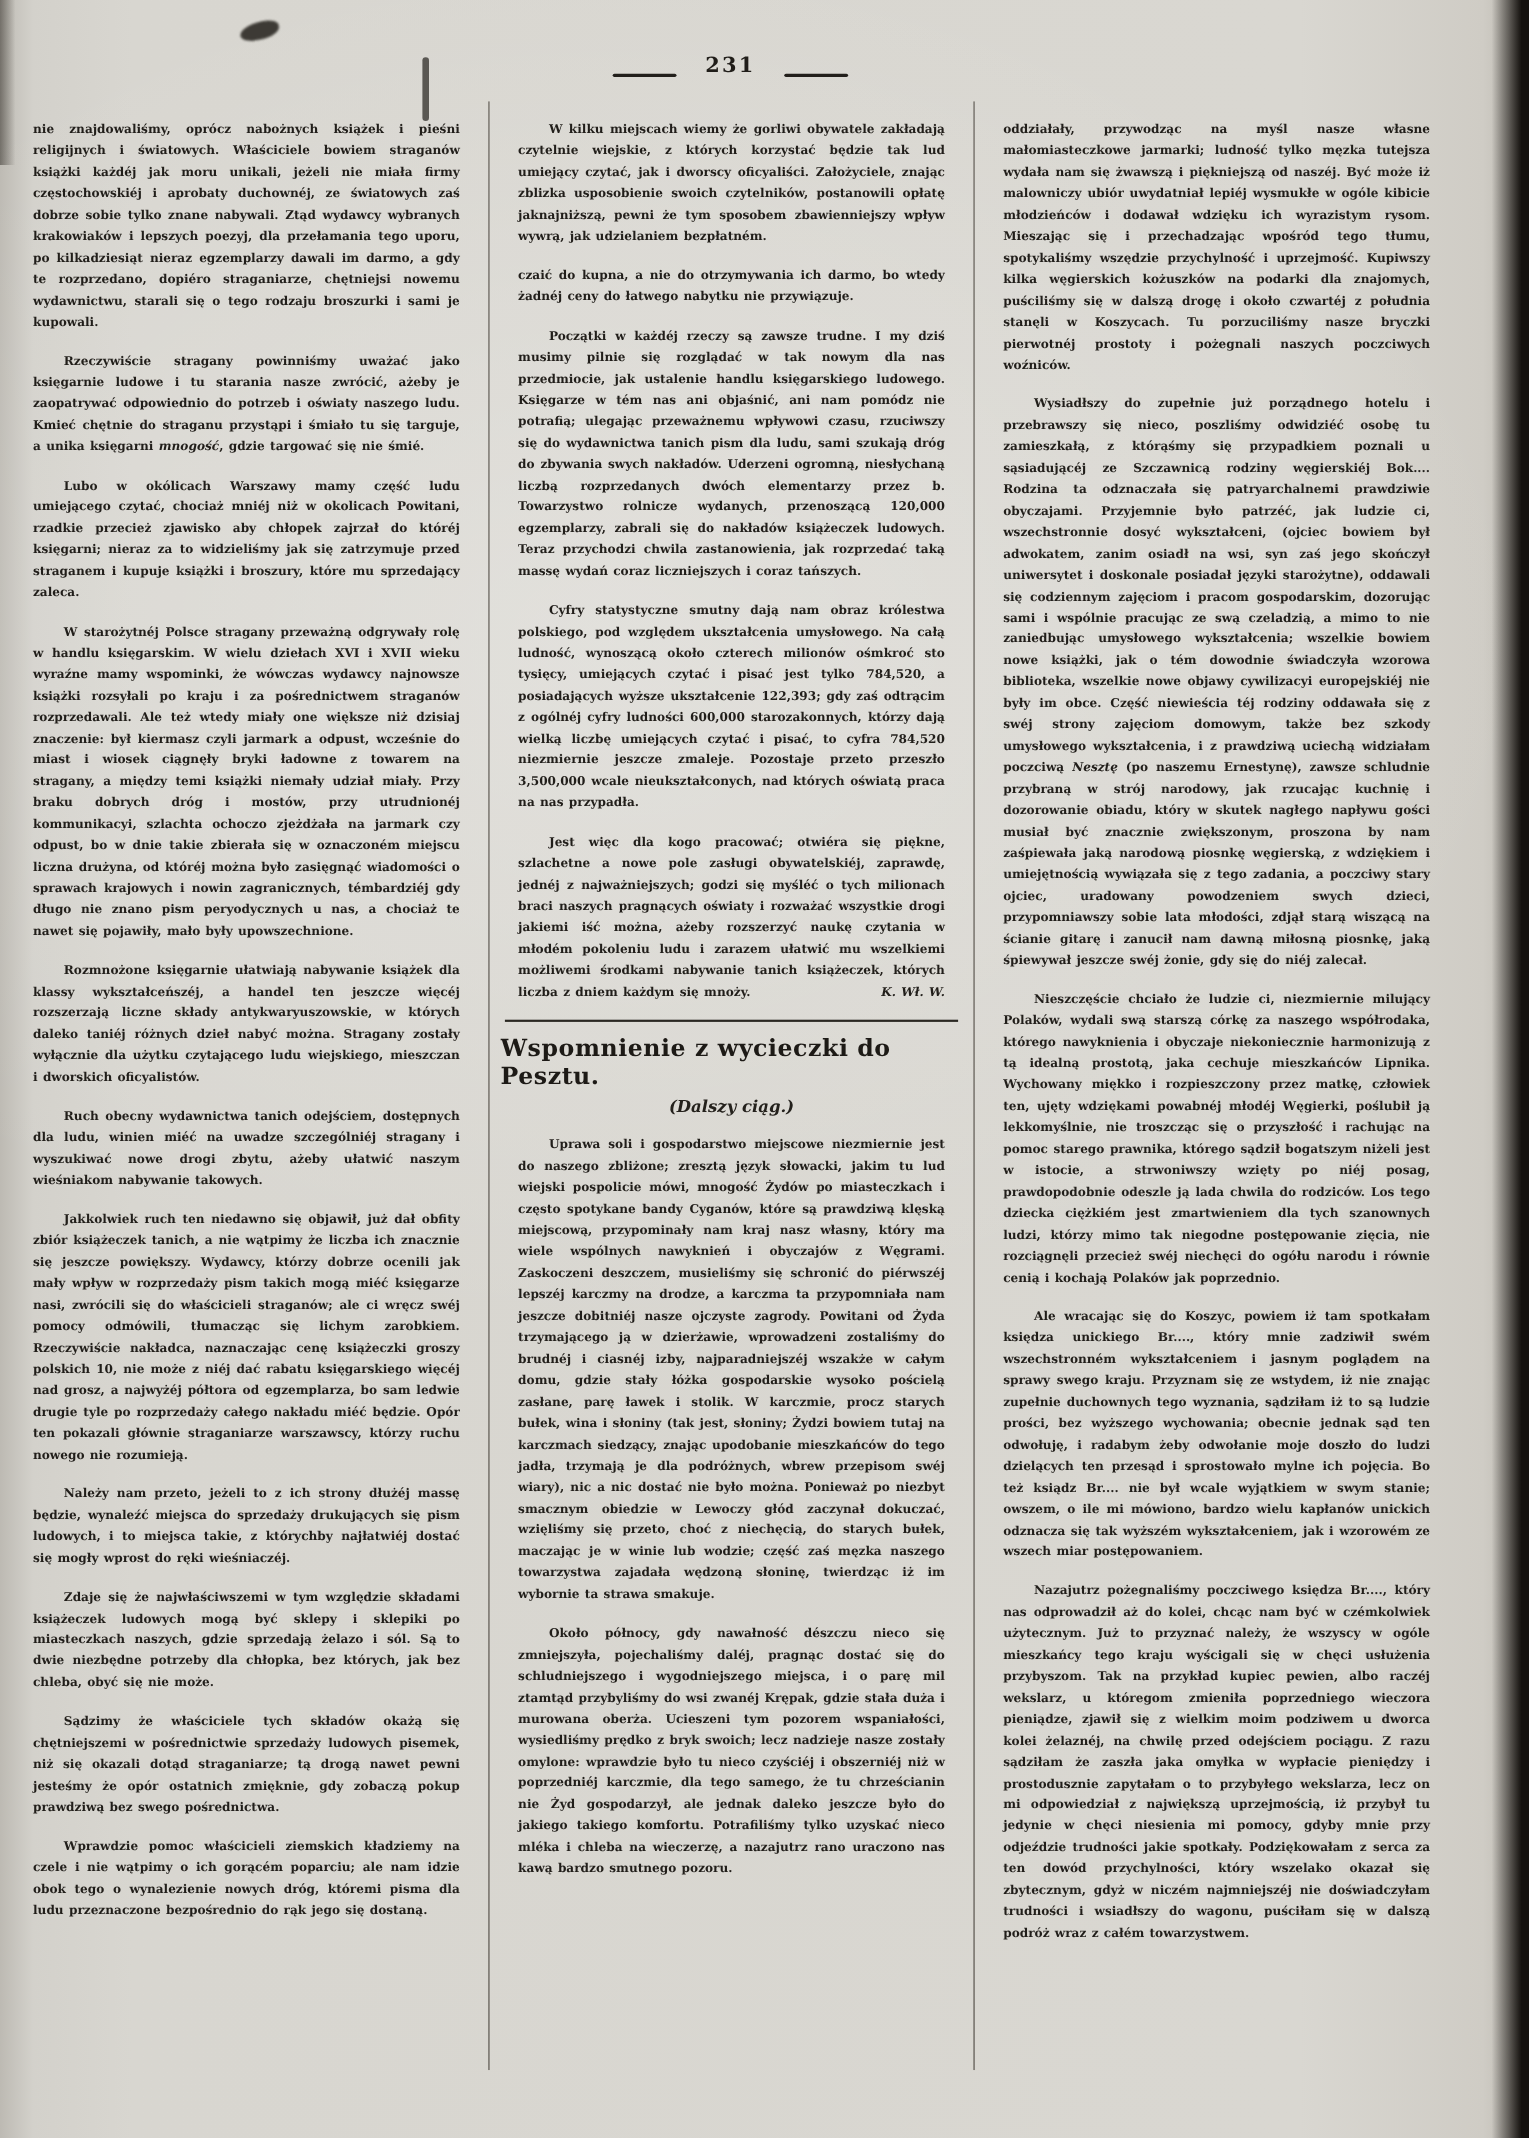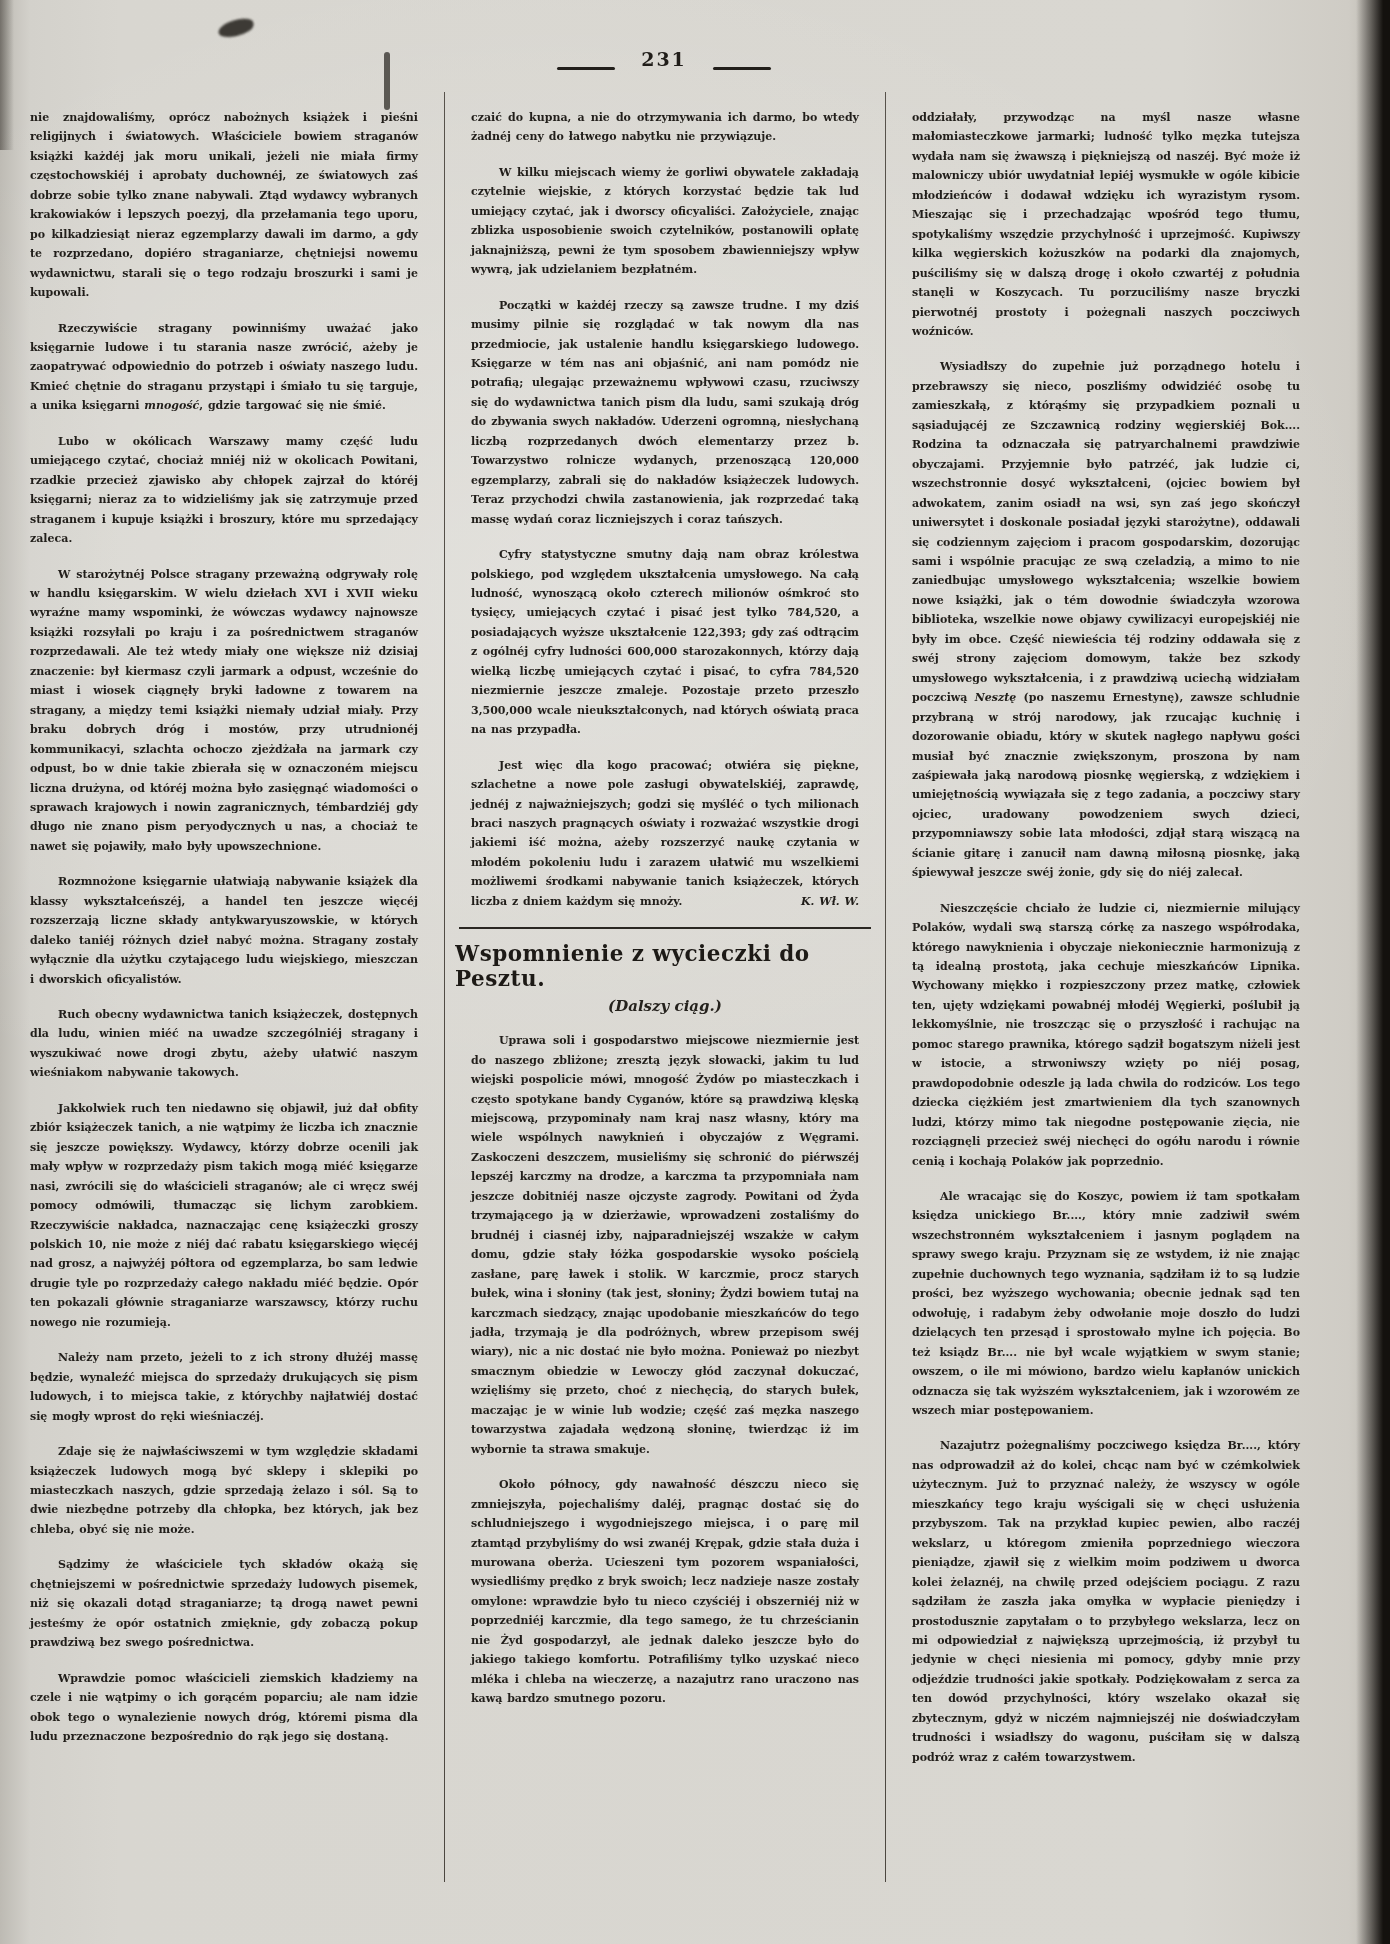--- a/index.html
+++ b/index.html
@@ -80,31 +80,31 @@
     <span class="dashrule"></span>
   </div>
 
   <div class="cols">
     <section class="col">
         <p class="para">nie znajdowaliśmy, oprócz nabożnych książek i pieśni religijnych i światowych. Właściciele bowiem straganów książki każdéj jak moru unikali, jeżeli nie miała firmy częstochowskiéj i aprobaty duchownéj, ze światowych zaś dobrze sobie tylko znane nabywali. Ztąd wydawcy wybranych krakowiaków i lepszych poezyj, dla przełamania tego uporu, po kilkadziesiąt nieraz egzemplarzy dawali im darmo, a gdy te rozprzedano, dopiéro straganiarze, chętniejsi nowemu wydawnictwu, starali się o tego rodzaju broszurki i sami je kupowali.</p>
         <p class="para ind">Rzeczywiście stragany powinniśmy uważać jako księgarnie ludowe i tu starania nasze zwrócić, ażeby je zaopatrywać odpowiednio do potrzeb i oświaty naszego ludu. Kmieć chętnie do straganu przystąpi i śmiało tu się targuje, a unika księgarni <i>mnogość</i>, gdzie targować się nie śmié.</p>
         <p class="para ind">Lubo w okólicach Warszawy mamy część ludu umiejącego czytać, chociaż mniéj niż w okolicach Powitani, rzadkie przecież zjawisko aby chłopek zajrzał do któréj księgarni; nieraz za to widzieliśmy jak się zatrzymuje przed straganem i kupuje książki i broszury, które mu sprzedający zaleca.</p>
         <p class="para ind">W starożytnéj Polsce stragany przeważną odgrywały rolę w handlu księgarskim. W wielu dziełach XVI i XVII wieku wyraźne mamy wspominki, że wówczas wydawcy najnowsze książki rozsyłali po kraju i za pośrednictwem straganów rozprzedawali. Ale też wtedy miały one większe niż dzisiaj znaczenie: był kiermasz czyli jarmark a odpust, wcześnie do miast i wiosek ciągnęły bryki ładowne z towarem na stragany, a między temi książki niemały udział miały. Przy braku dobrych dróg i mostów, przy utrudnionéj kommunikacyi, szlachta ochoczo zjeżdżała na jarmark czy odpust, bo w dnie takie zbierała się w oznaczoném miejscu liczna drużyna, od któréj można było zasięgnąć wiadomości o sprawach krajowych i nowin zagranicznych, témbardziéj gdy długo nie znano pism peryodycznych u nas, a chociaż te nawet się pojawiły, mało były upowszechnione.</p>
         <p class="para ind">Rozmnożone księgarnie ułatwiają nabywanie książek dla klassy wykształceńszéj, a handel ten jeszcze więcéj rozszerzają liczne składy antykwaryuszowskie, w których daleko taniéj różnych dzieł nabyć można. Stragany zostały wyłącznie dla użytku czytającego ludu wiejskiego, mieszczan i dworskich oficyalistów.</p>
-        <p class="para ind">Ruch obecny wydawnictwa tanich książeczek, dostępnych dla ludu, winien miéć na uwadze szczególniéj stragany i wyszukiwać nowe drogi zbytu, ażeby ułatwić naszym wieśniakom nabywanie takowych.</p>
+        <p class="para ind">Ruch obecny wydawnictwa tanich odejściem, dostępnych dla ludu, winien miéć na uwadze szczególniéj stragany i wyszukiwać nowe drogi zbytu, ażeby ułatwić naszym wieśniakom nabywanie takowych.</p>
         <p class="para ind">Jakkolwiek ruch ten niedawno się objawił, już dał obfity zbiór książeczek tanich, a nie wątpimy że liczba ich znacznie się jeszcze powiększy. Wydawcy, którzy dobrze ocenili jak mały wpływ w rozprzedaży pism takich mogą miéć księgarze nasi, zwrócili się do właścicieli straganów; ale ci wręcz swéj pomocy odmówili, tłumacząc się lichym zarobkiem. Rzeczywiście nakładca, naznaczając cenę książeczki groszy polskich 10, nie może z niéj dać rabatu księgarskiego więcéj nad grosz, a najwyżéj półtora od egzemplarza, bo sam ledwie drugie tyle po rozprzedaży całego nakładu miéć będzie. Opór ten pokazali głównie straganiarze warszawscy, którzy ruchu nowego nie rozumieją.</p>
         <p class="para ind">Należy nam przeto, jeżeli to z ich strony dłużéj massę będzie, wynaleźć miejsca do sprzedaży drukujących się pism ludowych, i to miejsca takie, z którychby najłatwiéj dostać się mogły wprost do ręki wieśniaczéj.</p>
         <p class="para ind">Zdaje się że najwłaściwszemi w tym względzie składami książeczek ludowych mogą być sklepy i sklepiki po miasteczkach naszych, gdzie sprzedają żelazo i sól. Są to dwie niezbędne potrzeby dla chłopka, bez których, jak bez chleba, obyć się nie może.</p>
         <p class="para ind">Sądzimy że właściciele tych składów okażą się chętniejszemi w pośrednictwie sprzedaży ludowych pisemek, niż się okazali dotąd straganiarze; tą drogą nawet pewni jesteśmy że opór ostatnich zmięknie, gdy zobaczą pokup prawdziwą bez swego pośrednictwa.</p>
         <p class="para ind">Wprawdzie pomoc właścicieli ziemskich kładziemy na czele i nie wątpimy o ich gorącém poparciu; ale nam idzie obok tego o wynalezienie nowych dróg, któremi pisma dla ludu przeznaczone bezpośrednio do rąk jego się dostaną.</p>
       </section>
     <div class="vrule"></div>
     <section class="col">
+        <p class="para ind">W kilku miejscach wiemy że gorliwi obywatele zakładają czytelnie wiejskie, z których korzystać będzie tak lud umiejący czytać, jak i dworscy oficyaliści. Założyciele, znając zblizka usposobienie swoich czytelników, postanowili opłatę jaknajniższą, pewni że tym sposobem zbawienniejszy wpływ wywrą, jak udzielaniem bezpłatném.</p>
         <p class="para">czaić do kupna, a nie do otrzymywania ich darmo, bo wtedy żadnéj ceny do łatwego nabytku nie przywiązuje.</p>
-        <p class="para ind">W kilku miejscach wiemy że gorliwi obywatele zakładają czytelnie wiejskie, z których korzystać będzie tak lud umiejący czytać, jak i dworscy oficyaliści. Założyciele, znając zblizka usposobienie swoich czytelników, postanowili opłatę jaknajniższą, pewni że tym sposobem zbawienniejszy wpływ wywrą, jak udzielaniem bezpłatném.</p>
         <p class="para ind">Początki w każdéj rzeczy są zawsze trudne. I my dziś musimy pilnie się rozglądać w tak nowym dla nas przedmiocie, jak ustalenie handlu księgarskiego ludowego. Księgarze w tém nas ani objaśnić, ani nam pomódz nie potrafią; ulegając przeważnemu wpływowi czasu, rzuciwszy się do wydawnictwa tanich pism dla ludu, sami szukają dróg do zbywania swych nakładów. Uderzeni ogromną, niesłychaną liczbą rozprzedanych dwóch elementarzy przez b. Towarzystwo rolnicze wydanych, przenoszącą 120,000 egzemplarzy, zabrali się do nakładów książeczek ludowych. Teraz przychodzi chwila zastanowienia, jak rozprzedać taką massę wydań coraz liczniejszych i coraz tańszych.</p>
         <p class="para ind">Cyfry statystyczne smutny dają nam obraz królestwa polskiego, pod względem ukształcenia umysłowego. Na całą ludność, wynoszącą około czterech milionów ośmkroć sto tysięcy, umiejących czytać i pisać jest tylko 784,520, a posiadających wyższe ukształcenie 122,393; gdy zaś odtrącim z ogólnéj cyfry ludności 600,000 starozakonnych, którzy dają wielką liczbę umiejących czytać i pisać, to cyfra 784,520 niezmiernie jeszcze zmaleje. Pozostaje przeto przeszło 3,500,000 wcale nieukształconych, nad których oświatą praca na nas przypadła.</p>
         <p class="para ind">Jest więc dla kogo pracować; otwiéra się piękne, szlachetne a nowe pole zasługi obywatelskiéj, zaprawdę, jednéj z najważniejszych; godzi się myśléć o tych milionach braci naszych pragnących oświaty i rozważać wszystkie drogi jakiemi iść można, ażeby rozszerzyć naukę czytania w młodém pokoleniu ludu i zarazem ułatwić mu wszelkiemi możliwemi środkami nabywanie tanich książeczek, których liczba z dniem każdym się mnoży.<span class="sig">K. Wł. W.</span></p>
         <div class="hrule"></div>
         <h2 class="article-title">Wspomnienie z wycieczki do Pesztu.</h2>
         <div class="article-subtitle">(Dalszy ciąg.)</div>
         <p class="para ind">Uprawa soli i gospodarstwo miejscowe niezmiernie jest do naszego zbliżone; zresztą język słowacki, jakim tu lud wiejski pospolicie mówi, mnogość Żydów po miasteczkach i często spotykane bandy Cyganów, które są prawdziwą klęską miejscową, przypominały nam kraj nasz własny, który ma wiele wspólnych nawyknień i obyczajów z Węgrami. Zaskoczeni deszczem, musieliśmy się schronić do piérwszéj lepszéj karczmy na drodze, a karczma ta przypomniała nam jeszcze dobitniéj nasze ojczyste zagrody. Powitani od Żyda trzymającego ją w dzierżawie, wprowadzeni zostaliśmy do brudnéj i ciasnéj izby, najparadniejszéj wszakże w całym domu, gdzie stały łóżka gospodarskie wysoko pościelą zasłane, parę ławek i stolik. W karczmie, procz starych bułek, wina i słoniny (tak jest, słoniny; Żydzi bowiem tutaj na karczmach siedzący, znając upodobanie mieszkańców do tego jadła, trzymają je dla podróżnych, wbrew przepisom swéj wiary), nic a nic dostać nie było można. Ponieważ po niezbyt smacznym obiedzie w Lewoczy głód zaczynał dokuczać, wzięliśmy się przeto, choć z niechęcią, do starych bułek, maczając je w winie lub wodzie; część zaś męzka naszego towarzystwa zajadała wędzoną słoninę, twierdząc iż im wybornie ta strawa smakuje.</p>
         <p class="para ind">Około północy, gdy nawałność dészczu nieco się zmniejszyła, pojechaliśmy daléj, pragnąc dostać się do schludniejszego i wygodniejszego miejsca, i o parę mil ztamtąd przybyliśmy do wsi zwanéj Krępak, gdzie stała duża i murowana oberża. Ucieszeni tym pozorem wspaniałości, wysiedliśmy prędko z bryk swoich; lecz nadzieje nasze zostały omylone: wprawdzie było tu nieco czyściéj i obszerniéj niż w poprzedniéj karczmie, dla tego samego, że tu chrześcianin nie Żyd gospodarzył, ale jednak daleko jeszcze było do jakiego takiego komfortu. Potrafiliśmy tylko uzyskać nieco mléka i chleba na wieczerzę, a nazajutrz rano uraczono nas kawą bardzo smutnego pozoru.</p>
       </section>
     <div class="vrule"></div>

